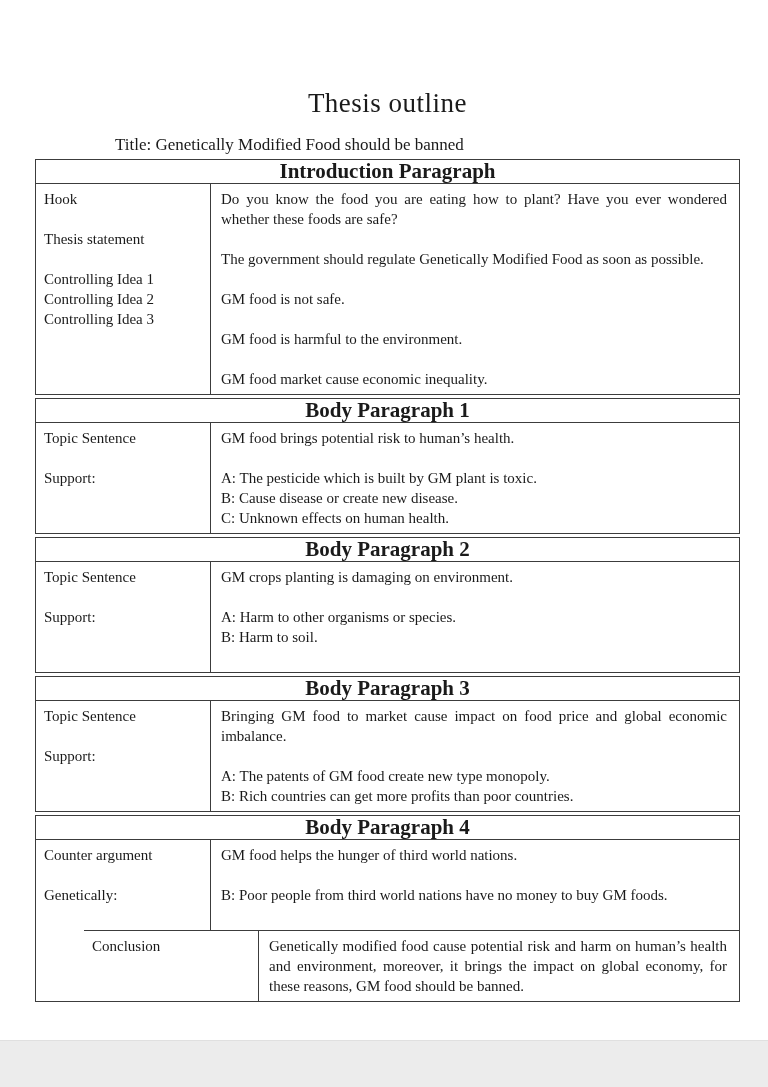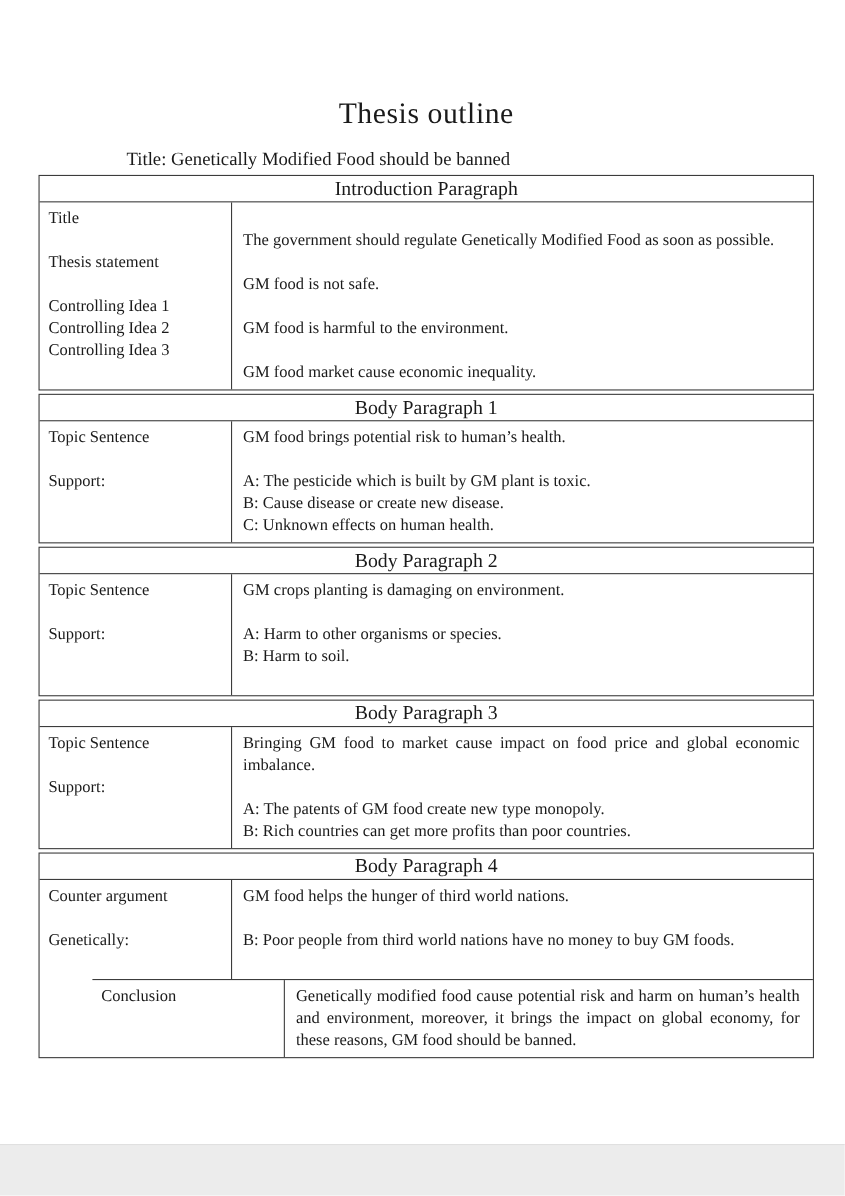--- a/index.html
+++ b/index.html
@@ -18,21 +18,21 @@
     font-size:17px; margin:16px 0 4px 80px;
   }
 
   .outline { width:100%; }
   .section {
     border:1px solid #3c3c3c;
     margin-bottom:3px;
     background:#fff;
   }
   .section-header {
-    text-align:center; font-weight:normal; font-size:18px;
+    text-align:center; font-weight:bold; font-size:21px;
     line-height:21px; border-bottom:1px solid #3c3c3c; padding:1px 0;
   }
   .row { display:flex; }
   .row + .row { border-top:1px solid #3c3c3c;margin-left:48px; }
   .cell-left {
     width:175px; flex:none; border-right:1px solid #3c3c3c;
     padding:5px 8px 5px 8px; font-size:15px;
   }
   .cell-right {
     flex:1; padding:5px 12px 5px 10px; font-size:15px;
@@ -49,29 +49,30 @@
 <body>
 
 <div class="page">
   <div class="doc-title">Thesis outline</div>
   <div class="doc-subtitle">Title: Genetically Modified Food should be banned</div>
   <div class="outline">
       <div class="section">
         <div class="section-header">Introduction Paragraph</div>
         <div class="row">
           <div class="cell-left">
-            <div class="line">Title</div>
+            <div class="line">Hook</div>
             <div class="line">&nbsp;</div>
             <div class="line">Thesis statement</div>
             <div class="line">&nbsp;</div>
             <div class="line">Controlling Idea 1</div>
             <div class="line">Controlling Idea 2</div>
             <div class="line">Controlling Idea 3</div>
           </div>
           <div class="cell-right">
+            <div class="line">Do you know the food you are eating how to plant? Have you ever wondered whether these foods are safe?</div>
             <div class="line">&nbsp;</div>
             <div class="line">The government should regulate Genetically Modified Food as soon as possible.</div>
             <div class="line">&nbsp;</div>
             <div class="line">GM food is not safe.</div>
             <div class="line">&nbsp;</div>
             <div class="line">GM food is harmful to the environment.</div>
             <div class="line">&nbsp;</div>
             <div class="line">GM food market cause economic inequality.</div>
           </div>
         </div>

